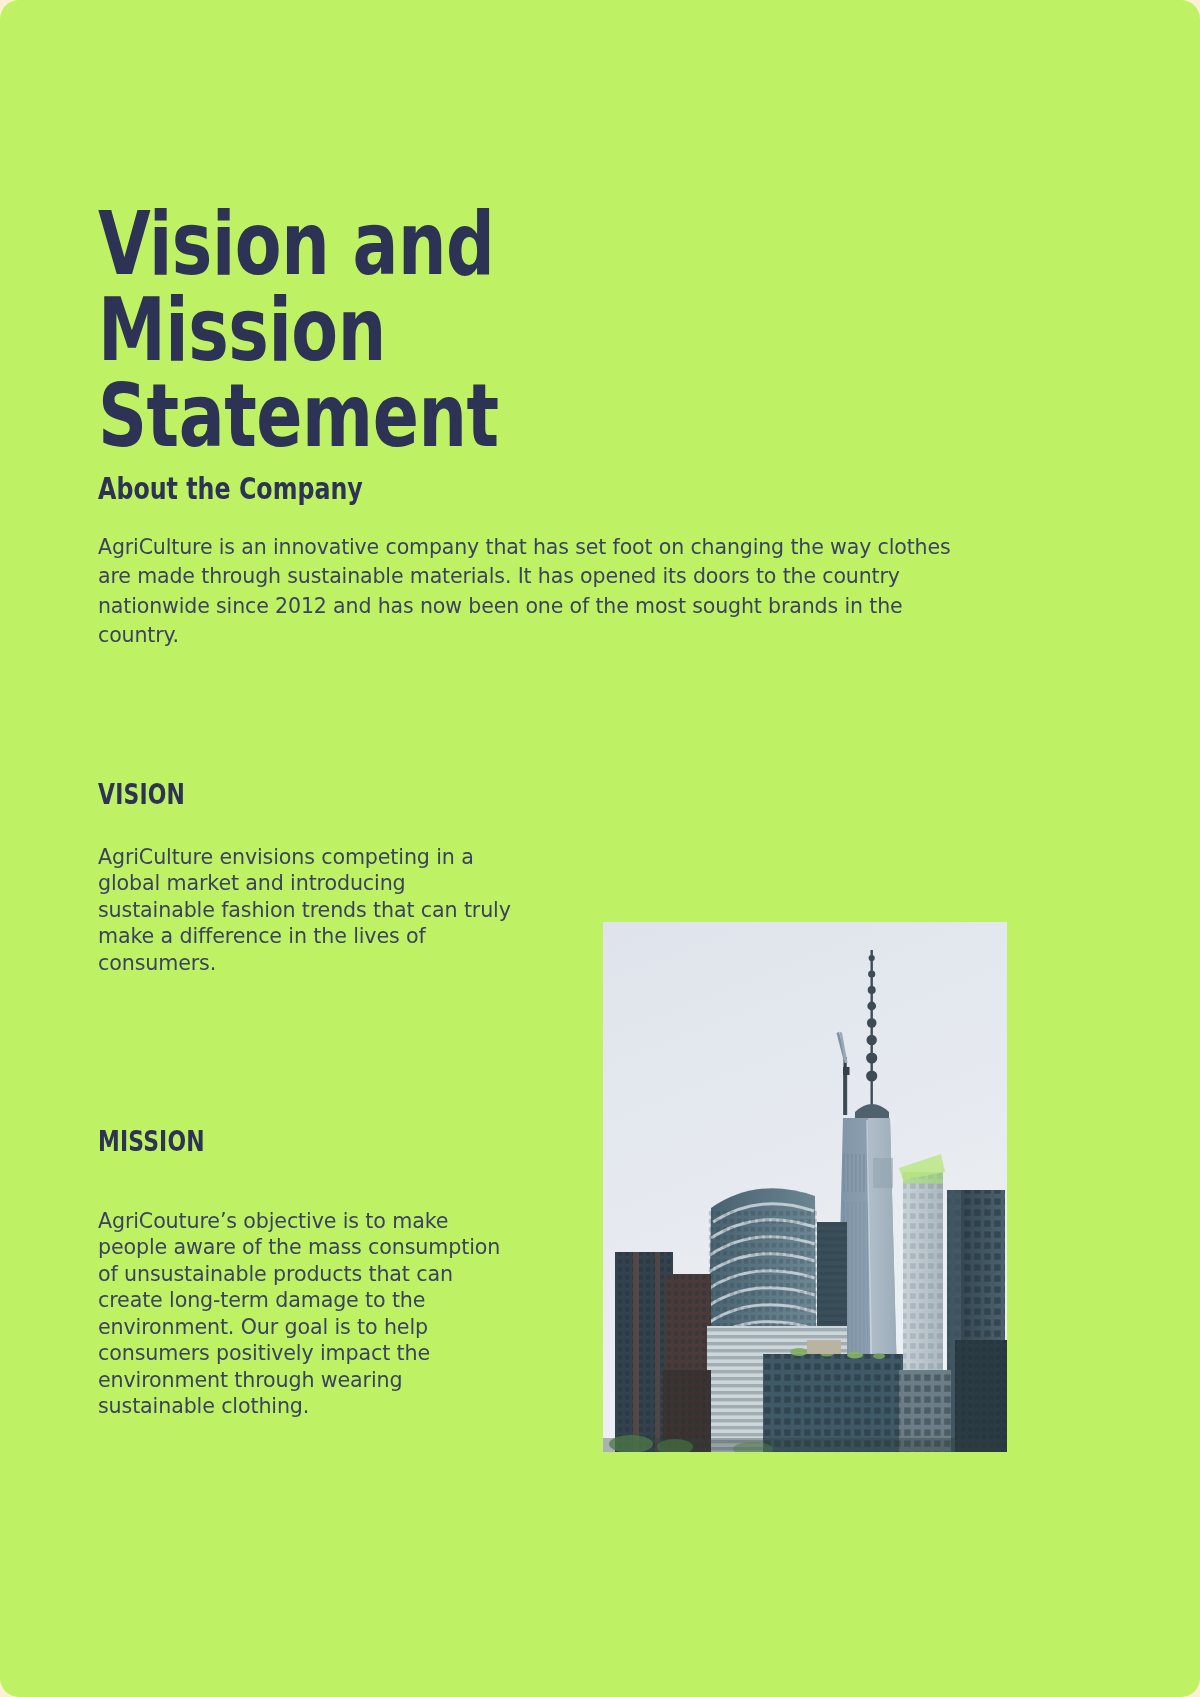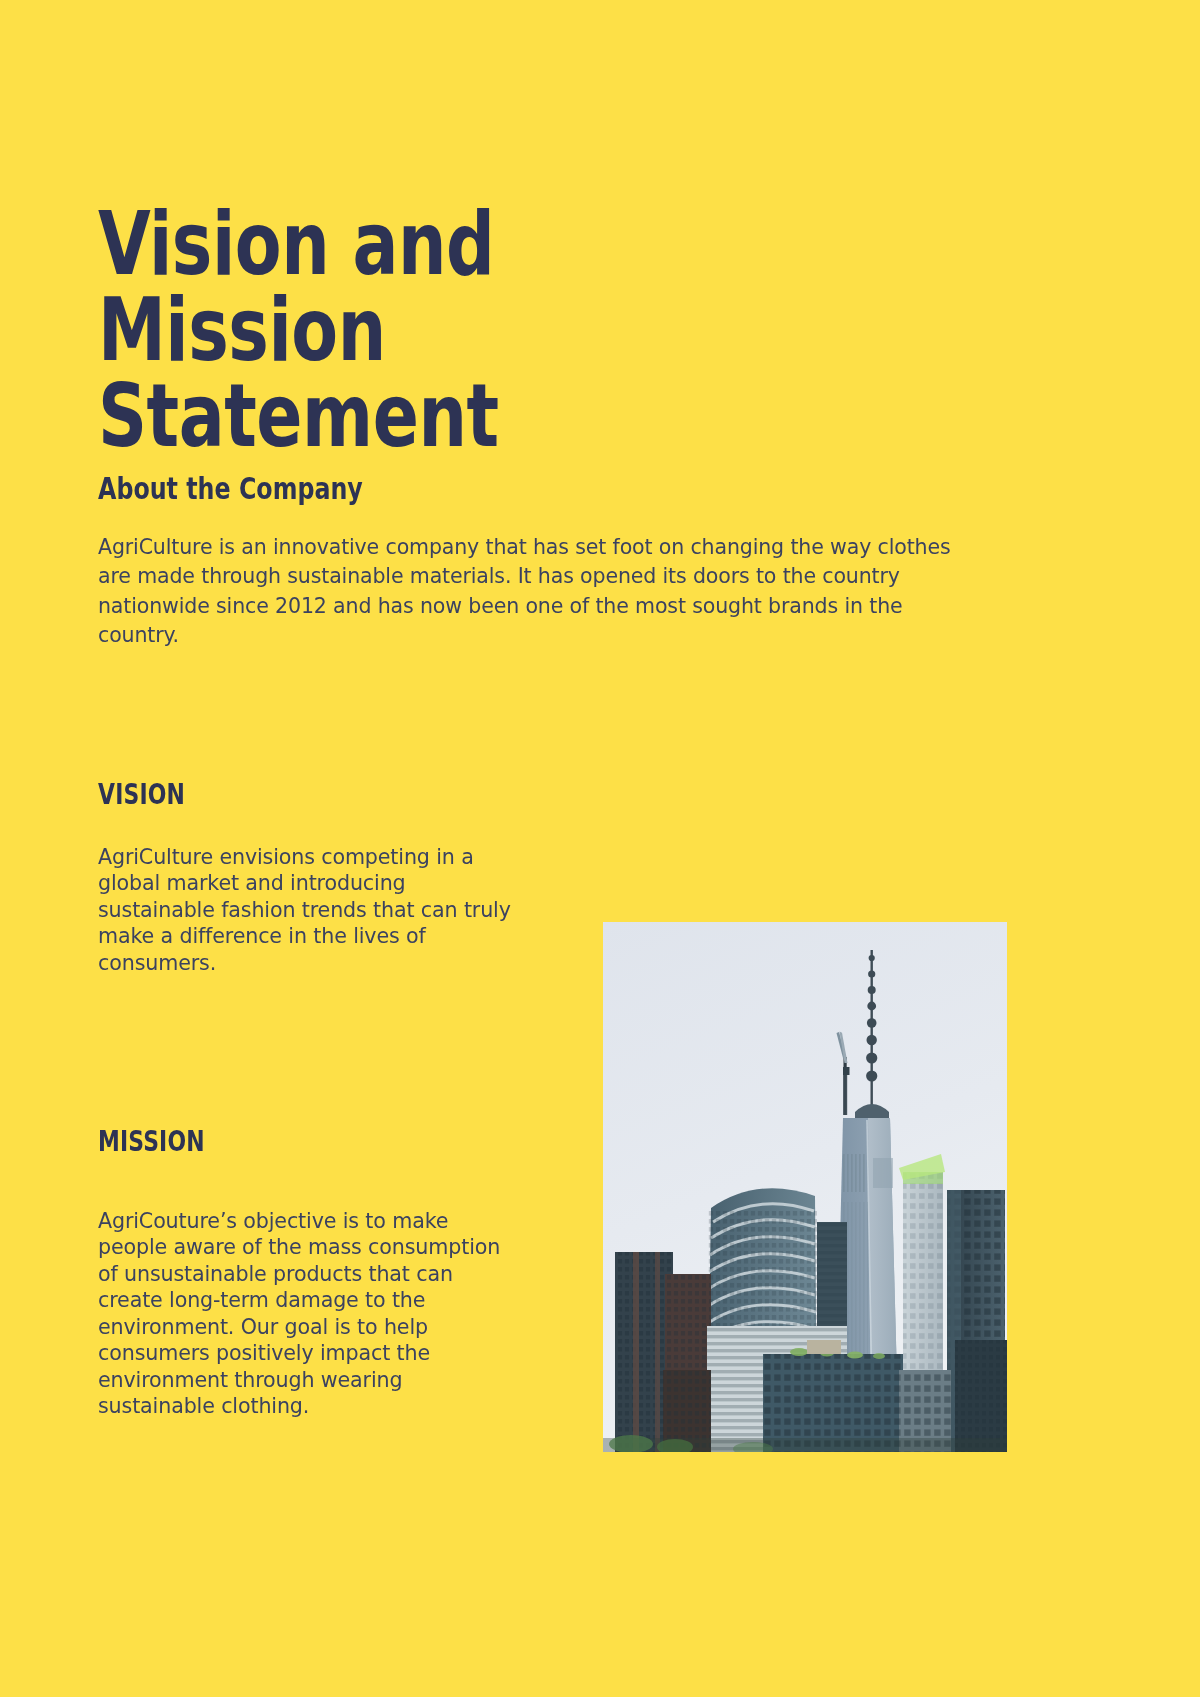--- a/index.html
+++ b/index.html
@@ -11,21 +11,22 @@
     height: 1697px;
     background: #fdf0d4;
     font-family: "Liberation Sans", sans-serif;
     overflow: hidden;
     position: relative;
   }
 
   .page {
     position: absolute;
     inset: 0;
-    background: #fde047;
+    background: #bef264;
+    border-radius: 19px;
   }
 
   
   .doc-title {
     position: absolute;
     left: 98px;
     top: 142px;
     width: 780px;
     color: #2d3354;
     font-family: "DejaVu Sans Condensed", "Liberation Sans Narrow", "Liberation Sans", sans-serif;

